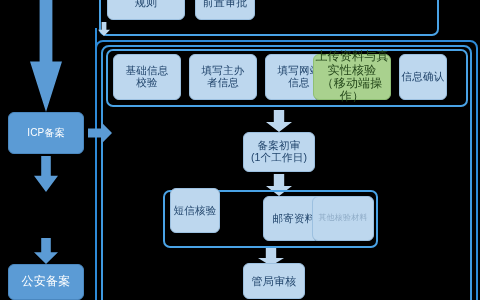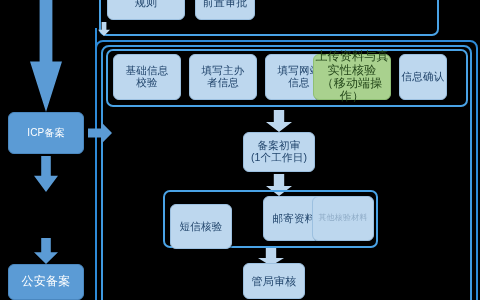--- a/index.html
+++ b/index.html
@@ -108,21 +108,21 @@
 
   <div class="arrow-down" style="left:266px; top:110px; width:26px; height:22px;"></div>
 
   <div class="node node-light" style="left:243px; top:132px; width:72px; height:40px; font-size:10.5px;">备案初审
 (1个工作日)</div>
 
   <div class="arrow-down" style="left:266px; top:174px; width:26px; height:22px;"></div>
 
   <div class="frame frame-row" style="left:163px; top:190px; width:215px; height:58px;"></div>
 
-  <div class="node node-light" style="left:170px; top:204px; width:62px; height:45px; font-size:10.5px;">短信核验</div>
+  <div class="node node-light" style="left:170px; top:188px; width:50px; height:45px; font-size:10.5px;">短信核验</div>
 
   <div class="node node-light" style="left:241px; top:196px; width:62px; height:45px; font-size:10.5px;margin-left:22px;">邮寄资料</div>
 
   <div class="node node-light node-faint" style="left:312px; top:196px; width:62px; height:45px; font-size:8px;">其他核验材料</div>
 
   <div class="arrow-down" style="left:258px; top:248px; width:26px; height:18px;"></div>
 
   <div class="node node-light" style="left:243px; top:263px; width:62px; height:36px; font-size:11px;">管局审核</div>
 
   <div class="arrow-down arrow-blue" style="left:30px; top:0px; width:32px; height:112px;"></div>

